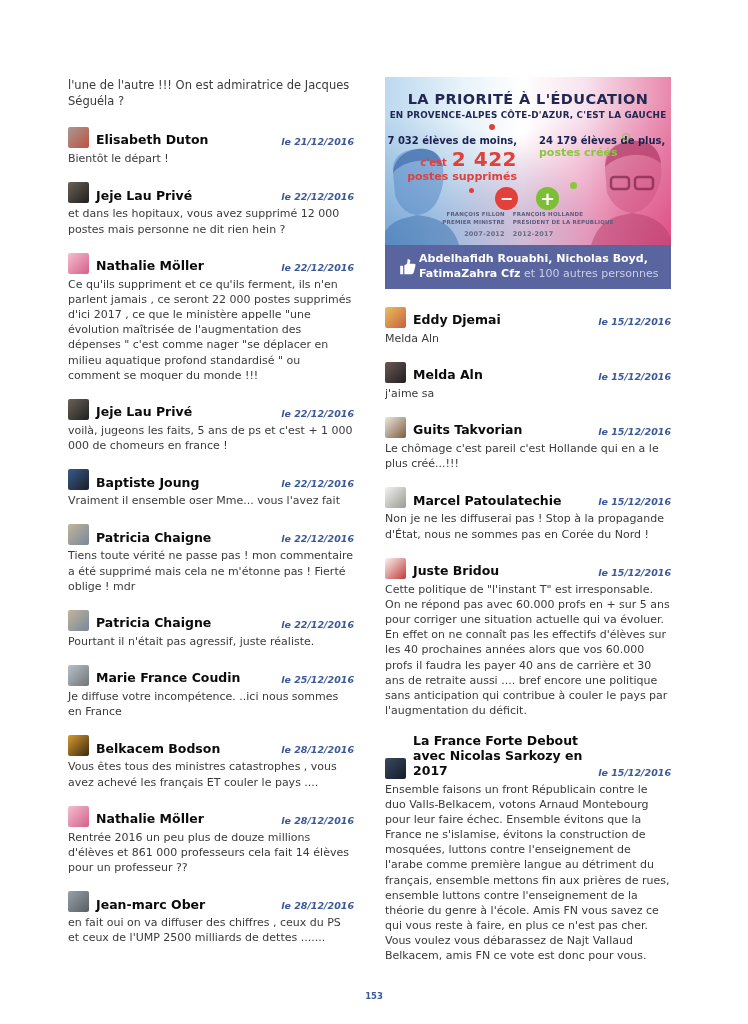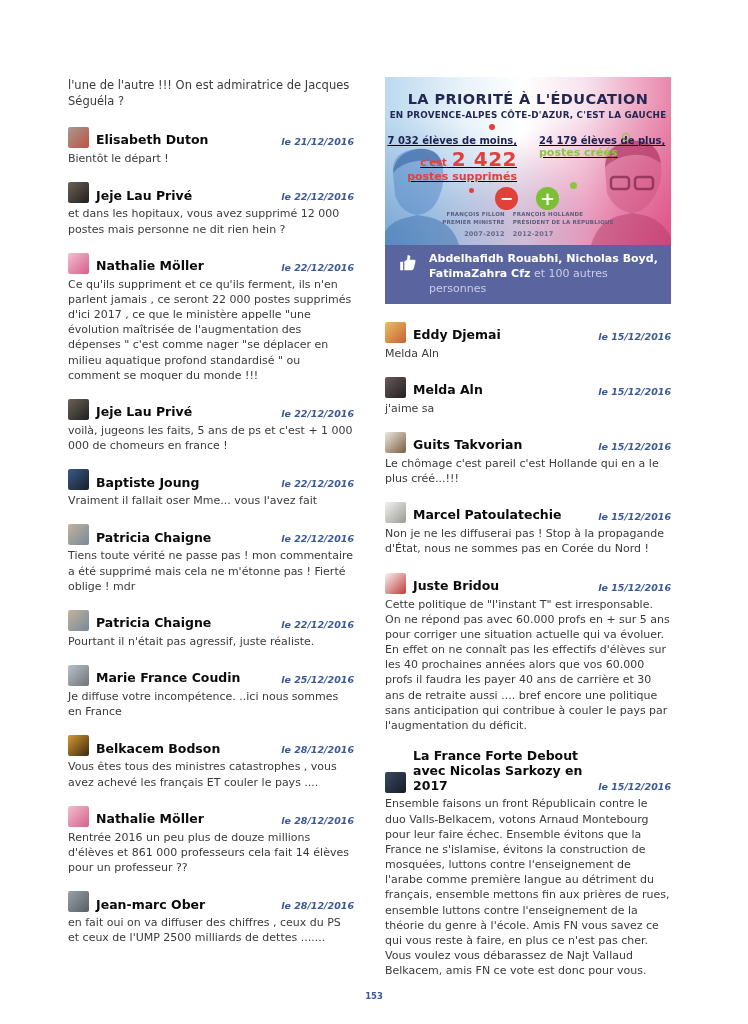--- a/index.html
+++ b/index.html
@@ -23,21 +23,21 @@
   .infographic{width:286px;margin-bottom:18px;}
   .ig-image{position:relative;width:286px;height:168px;overflow:hidden;
     background:
       radial-gradient(ellipse at 0% 100%, rgba(47,110,185,0.50), rgba(47,110,185,0) 55%),
       radial-gradient(ellipse at 100% 100%, rgba(216,44,110,0.60), rgba(216,44,110,0) 60%),
       linear-gradient(90deg,#bcd9ef 0%,#e9f3fa 28%,#ffffff 48%,#f7e3ee 70%,#e887ab 100%);}
   .ig-title{position:absolute;left:0;right:0;top:14px;text-align:center;
             font-size:14.5px;font-weight:bold;letter-spacing:0.4px;color:#232852;}
   .ig-subtitle{position:absolute;left:0;right:0;top:33px;text-align:center;
                font-size:8.8px;font-weight:bold;letter-spacing:0.2px;color:#232852;}
-  .ig-stats{position:absolute;left:0;right:0;top:57px;display:flex;justify-content:center;gap:22px;text-decoration:underline;}
+  .ig-stats{position:absolute;left:0;right:0;top:57px;display:flex;justify-content:center;gap:22px;}
   .ig-stat{width:130px;}
   .ig-stat.left{text-align:right;}
   .ig-stat.right{text-align:left;}
   .ig-line1{font-size:10px;font-weight:bold;color:#1c2150;line-height:1.3;}
   .ig-prefix{font-size:10px;font-weight:bold;}
   .ig-value{font-size:20px;font-weight:bold;letter-spacing:0.5px;}
   .ig-line3{font-size:11px;font-weight:bold;line-height:1.1;}
   .ig-red{color:#e2403a;}
   .ig-green{color:#8cc63e;}
   .badge{position:absolute;width:23px;height:23px;border-radius:50%;
@@ -52,21 +52,21 @@
   .dot-green-mid{left:185px;top:105px;width:7px;height:7px;background:#8cc63e;}
   .ig-credits{position:absolute;top:133px;left:0;right:0;display:flex;justify-content:center;gap:8px;}
   .ig-credit{font-size:5.5px;line-height:1.5;color:#5c5c7d;font-weight:bold;letter-spacing:0.2px;}
   .ig-credit.left{text-align:right;}
   .ig-credit.right{text-align:left;}
   .ig-credit .years{font-size:6.5px;margin-top:3px;color:#6a6a88;}
   .portrait{position:absolute;bottom:0;}
   .portrait-left{left:-6px;}
   .portrait-right{right:-4px;}
 
-  .likes-bar{display:flex;gap:10px;background:#5a65a0;
+  .likes-bar{display:flex;align-items:center;background:#5a65a0;
              padding:7px 10px 7px 12px;min-height:26px;}
   .thumb-icon{flex:0 0 22px;width:22px;height:22px;}
   .likes-text{font-size:11px;line-height:1.35;color:#c9cde8;}
   .likes-names{font-weight:bold;color:#ffffff;}
 
   .page-number{position:absolute;left:0;right:0;top:991px;text-align:center;
                font-size:8.5px;font-weight:bold;color:#3b5998;}
 </style>
 </head>
 <body>
@@ -111,21 +111,21 @@
     </div>
     <div class="comment-text">voilà, jugeons les faits, 5 ans de ps et c'est + 1 000 000 de chomeurs en france !</div>
   </div>
 
   <div class="comment">
     <div class="comment-header">
       <span class="avatar" style="background: linear-gradient(135deg, rgb(58, 90, 138), rgb(24, 31, 40));"></span>
       <span class="comment-author">Baptiste Joung</span>
       <span class="comment-date">le 22/12/2016</span>
     </div>
-    <div class="comment-text">Vraiment il fallait oser Mme... vous l'avez fait</div>
+    <div class="comment-text">Vraiment il ensemble oser Mme... vous l'avez fait</div>
   </div>
 
   <div class="comment">
     <div class="comment-header">
       <span class="avatar" style="background: linear-gradient(135deg, rgb(194, 180, 156), rgb(120, 136, 154));"></span>
       <span class="comment-author">Patricia Chaigne</span>
       <span class="comment-date">le 22/12/2016</span>
     </div>
     <div class="comment-text">Tiens toute vérité ne passe pas ! mon commentaire a été supprimé mais cela ne m'étonne pas ! Fierté oblige ! mdr</div>
   </div>

